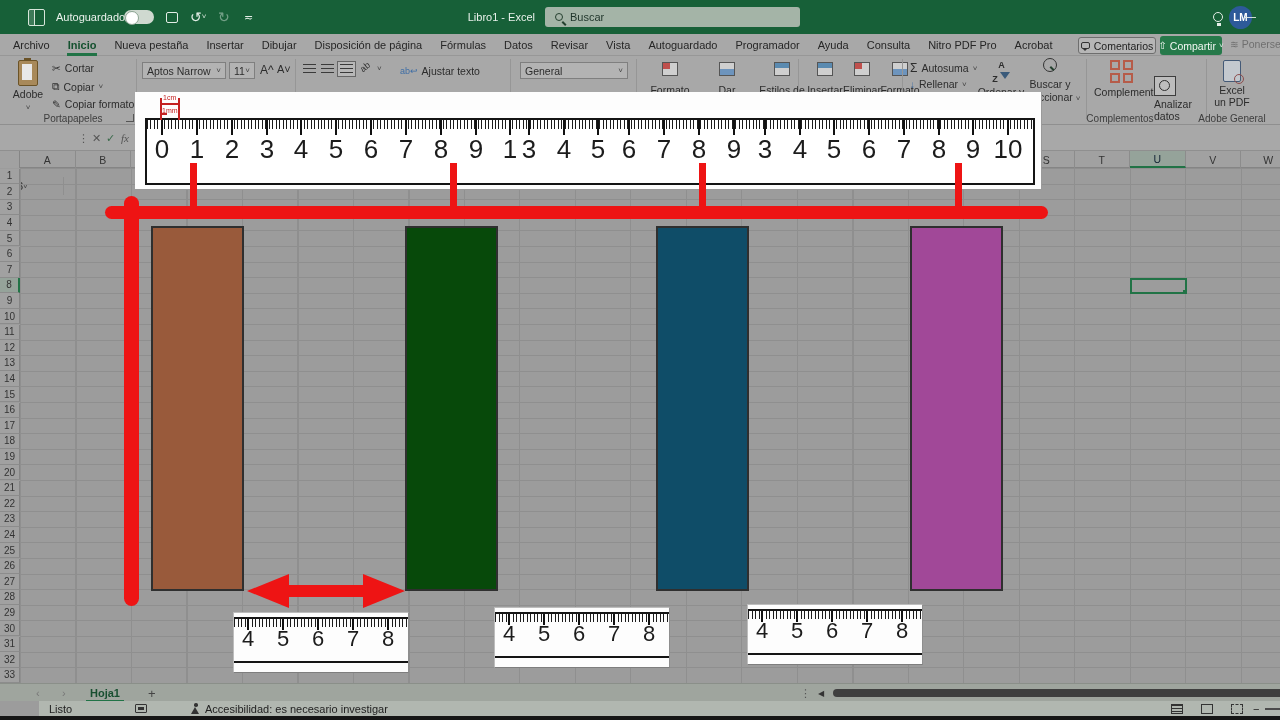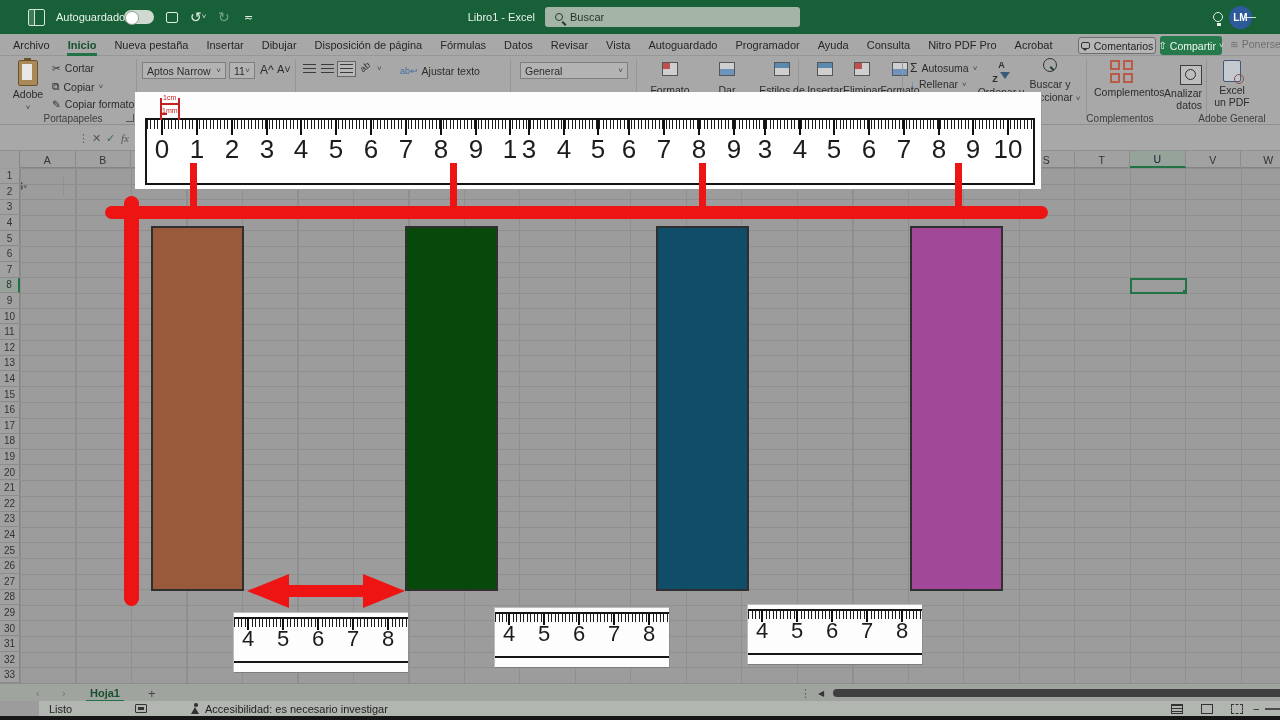--- a/index.html
+++ b/index.html
@@ -303,21 +303,21 @@
     <div class="abs" style="left:1094px;top:4px;width:56px;text-align:center">
       <span class="addins-ic" style="display:inline-grid">
           <i></i>
           <i></i>
           <i></i>
           <i></i>
         </span><br>
       <span style="position:relative;top:2px">Complementos</span>
     </div>
     <div class="grouplabel" style="left:1080px;width:80px">Complementos</div>
-    <div class="abs" style="left:1154px;top:9px;width:48px;text-align:right">
+    <div class="abs" style="left:1154px;top:20px;width:48px;text-align:left">
       <span class="analyze-ic" style="display:inline-block"></span><br>
       <span>Analizar</span><br><span>datos</span>
     </div>
     <div class="rb-sep" style="left:1206px"></div>
     <div class="abs" style="left:1210px;top:4px;width:44px;text-align:center">
       <span class="pdf-ic" style="display:inline-block"></span><br>
       <span>Excel</span><br><span>un PDF</span>
     </div>
     <div class="grouplabel" style="left:1190px;width:84px">Adobe General</div>
   </div>

